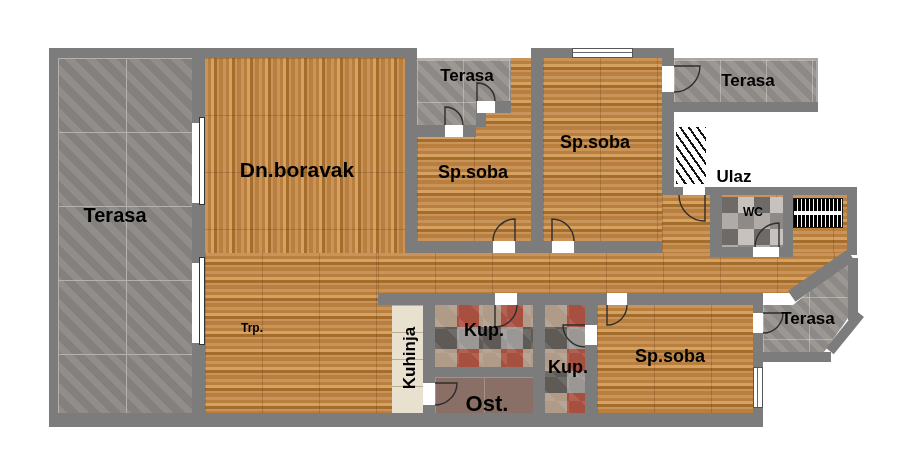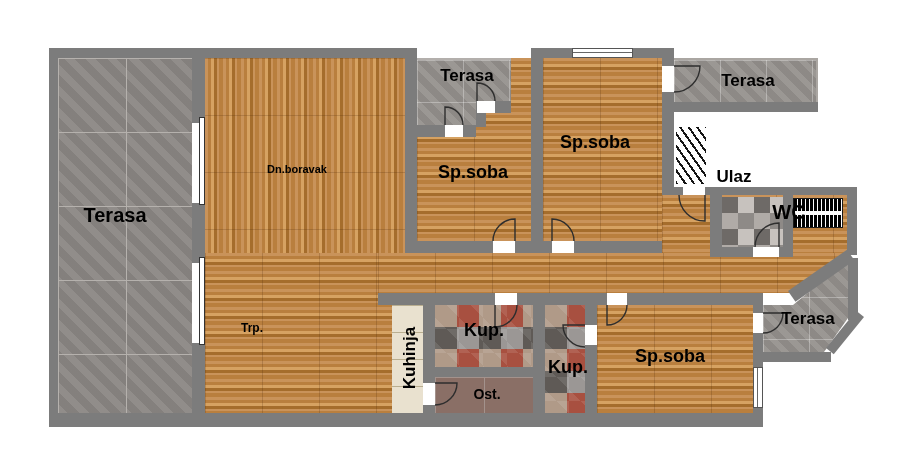--- a/index.html
+++ b/index.html
@@ -145,27 +145,27 @@
       <path d="M779,247 L779,223 A24,24 0 0 0 755,247"></path>
       <path d="M495,305 L495,327 A22,22 0 0 0 517,305"></path>
       <path d="M435,383 L457,383 A22,22 0 0 1 435,405"></path>
       <path d="M585,325 L563,325 A22,22 0 0 0 585,347"></path>
       <path d="M607,305 L607,325 A20,20 0 0 0 627,305"></path>
       <path d="M763,313 L783,313 A20,20 0 0 1 763,333"></path>
     </g>
   </svg>
 
   <div class="lbl z7" style="left:115px;top:215px;font-size:20px;">Terasa</div>
-  <div class="lbl z7" style="left:297px;top:169px;font-size:11px;">Dn.boravak</div>
+  <div class="lbl z7" style="left:297px;top:169px;font-size:21px;">Dn.boravak</div>
   <div class="lbl z7" style="left:252px;top:328px;font-size:12px;">Trp.</div>
   <div class="lbl z7" style="left:467px;top:75px;font-size:17px;">Terasa</div>
   <div class="lbl z7" style="left:473px;top:172px;font-size:18px;">Sp.soba</div>
   <div class="lbl z7" style="left:595px;top:142px;font-size:18px;">Sp.soba</div>
   <div class="lbl z7" style="left:748px;top:80px;font-size:17px;">Terasa</div>
   <div class="lbl z7" style="left:734px;top:176px;font-size:17px;">Ulaz</div>
-  <div class="lbl z7" style="left:753px;top:212px;font-size:20px;margin-left:36px;">WC</div>
+  <div class="lbl z7" style="left:753px;top:212px;font-size:12px;">WC</div>
   <div class="lbl rot z7" style="left:409px;top:358px;font-size:17px;">Kuhinja</div>
   <div class="lbl z7" style="left:484px;top:330px;font-size:18px;">Kup.</div>
-  <div class="lbl z7" style="left:487px;top:394px;font-size:14px;">Ost.</div>
+  <div class="lbl z7" style="left:487px;top:404px;font-size:22px;">Ost.</div>
   <div class="lbl z7" style="left:568px;top:367px;font-size:18px;">Kup.</div>
   <div class="lbl z7" style="left:670px;top:356px;font-size:18px;">Sp.soba</div>
   <div class="lbl z7" style="left:808px;top:318px;font-size:17px;">Terasa</div>
 </div>
 
 </body></html>

